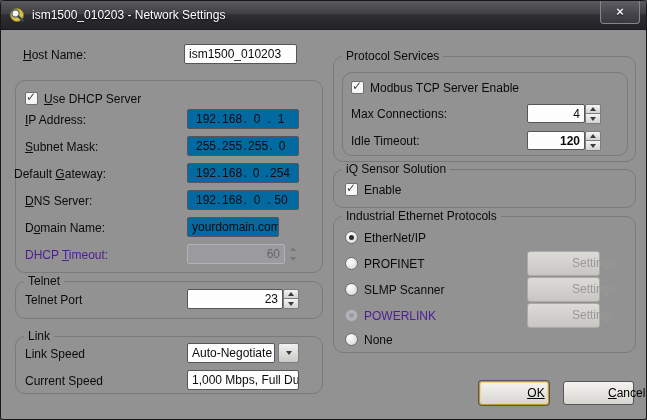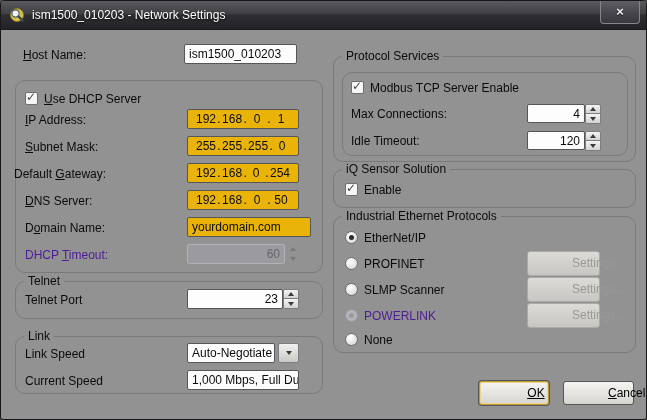--- a/index.html
+++ b/index.html
@@ -26,21 +26,21 @@
   
   .lbl { position:absolute; white-space:nowrap; }
   .lbl.dis { color:#4c1d95; }
   .mn { text-decoration:underline; }
 
   .group { position:absolute; border:1px solid #7a7a7d; border-radius:10px; }
   .group-title { position:absolute; top:-8px; left:8px; background:#929292; padding:0 4px; white-space:nowrap; }
 
   .field { position:absolute; height:20px; background:#fdfdfd; border:1px solid #55555a;
            border-radius:2px; padding:1px 4px 0 4px; line-height:17px; overflow:hidden; white-space:nowrap; }
-  .field.gray { background:#eab308; }
+  .field.gray { background:#0369a1; }
   .field.num { text-align:right; }
   .field.disabled { background:#9b9b9f; border-color:#b2b2b6; color:#63636a; }
 
   .ipfield { display:flex; align-items:center; padding:1px 8px 0 8px; }
   .ipfield .seg { flex:1; text-align:center; }
   .ipfield .sep { width:6px; text-align:center; }
 
   
   .spin { position:absolute; width:16px; height:20px; }
   .spin .sb { position:absolute; left:0; width:16px; height:10px;
@@ -147,21 +147,21 @@
       <span class="seg">192</span>
       <span class="sep">.</span>
       <span class="seg">168</span>
       <span class="sep">.</span>
       <span class="seg">0</span>
       <span class="sep">.</span>
       <span class="seg">50</span>
     </div>
 
   <span class="lbl" style="left:24px; top:220px;"><span>D</span><span class="mn">o</span><span>main Name:</span></span>
-  <div class="field gray" style="left:186px; top:216px; width:124px;">yourdomain.com</div>
+  <div class="field gray" style="left:186px; top:216px; width:92px;">yourdomain.com</div>
 
   <span class="lbl dis" style="left:24px; top:247px;"><span>DHCP </span><span class="mn">T</span><span>imeout:</span></span>
   <div class="field num disabled" style="left:186px; top:243px; width:98px;">60</div>
   <div class="spin flat" style="left:284px; top:243px;">
     <div class="sb up">
         <div class="tri-up"></div>
       </div>
     <div class="sb dn">
         <div class="tri-dn"></div>
       </div>
@@ -208,21 +208,21 @@
   <div class="spin" style="left:584px; top:103px; height:19px;">
     <div class="sb up">
         <div class="tri-up"></div>
       </div>
     <div class="sb dn">
         <div class="tri-dn"></div>
       </div>
   </div>
 
   <span class="lbl" style="left:350px; top:133px;">Idle Timeout:</span>
-  <div class="field num" style="left:526px; top:130px; width:58px; height:19px;">120</div>
+  <div class="field num" style="left:526px; top:130px; width:58px; height:19px;font-weight:bold;">120</div>
   <div class="spin" style="left:584px; top:130px; height:19px;">
     <div class="sb up">
         <div class="tri-up"></div>
       </div>
     <div class="sb dn">
         <div class="tri-dn"></div>
       </div>
   </div>
 
   <div class="group" style="left:332px; top:168px; width:303px; height:39px;">

